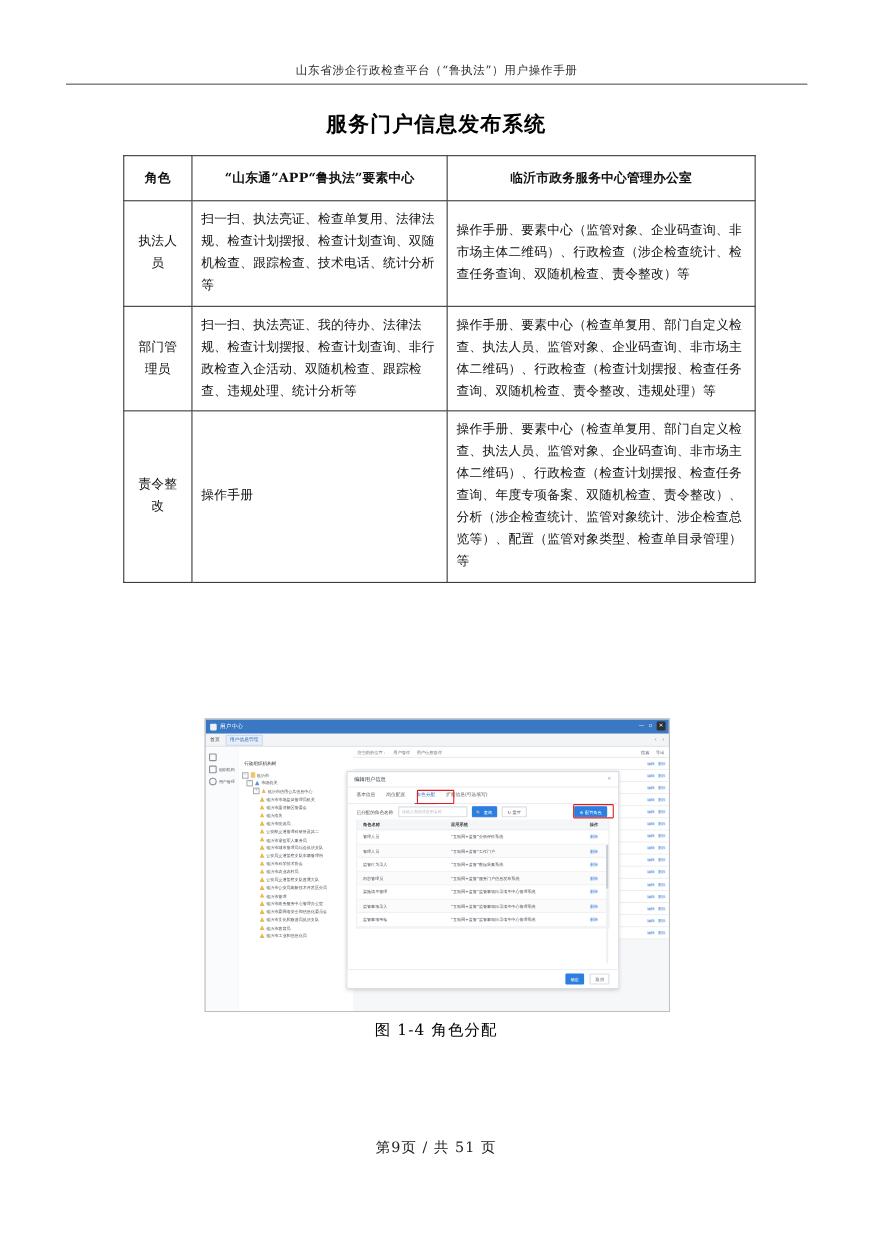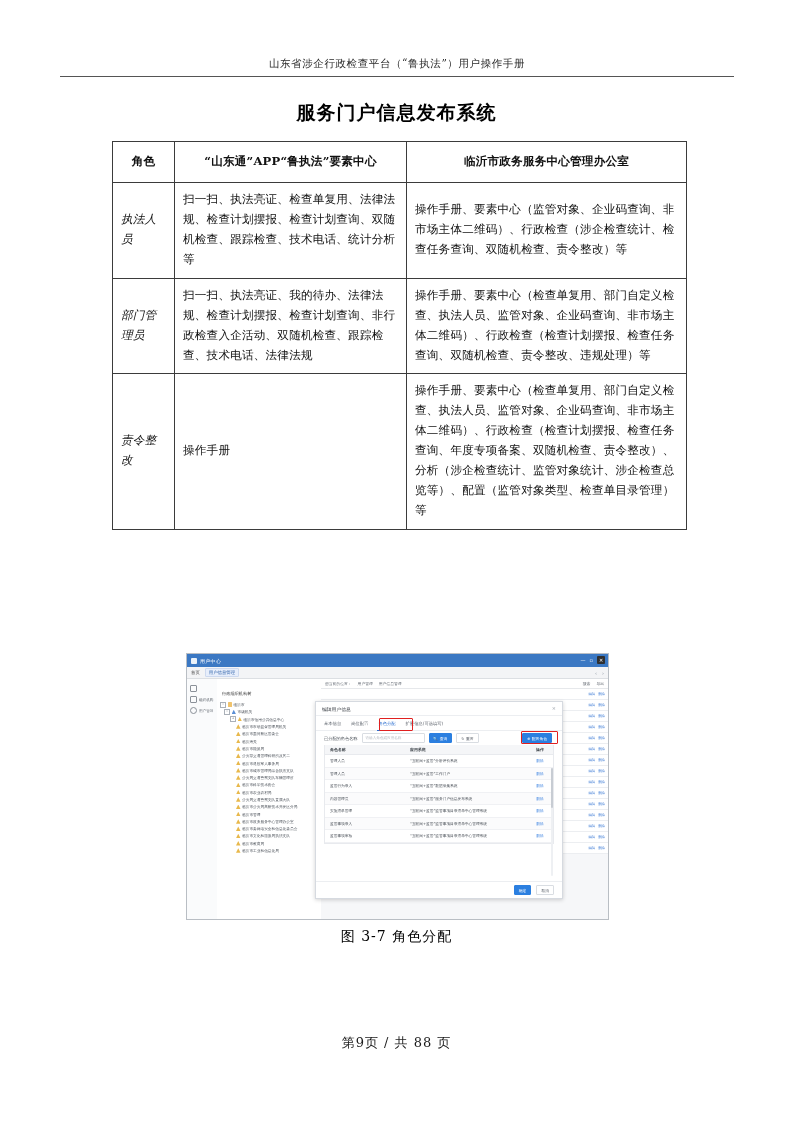--- a/index.html
+++ b/index.html
@@ -48,21 +48,21 @@
     color:#111;
     font-family:"DejaVu Serif","Liberation Serif",serif;
   }
   table.perm th{
     font-weight:bold;text-align:center;font-size:11.6px;
     padding:10px 6px;
   }
   col.c1{width:62px;}
   col.c2{width:232px;}
   col.c3{width:280px;}
-  td.role{text-align:left;padding-left:8px;font-style:italic;}
+  td.role{text-align:center;padding-left:8px;}
   td.cell{text-align:left;}
 
   
   .figure{
     position:absolute;left:186px;top:653px;width:421px;height:265px;
     background:#dfe2e6;
     border:1px solid #b9bec4;
     overflow:hidden;
     font-family:"DejaVu Sans","Liberation Sans",sans-serif;
   }
@@ -250,21 +250,21 @@
         </tr>
       </thead>
       <tbody>
         <tr>
           <td class="role">执法人员</td>
           <td class="cell">扫一扫、执法亮证、检查单复用、法律法规、检查计划摆报、检查计划查询、双随机检查、跟踪检查、技术电话、统计分析等</td>
           <td class="cell">操作手册、要素中心（监管对象、企业码查询、非市场主体二维码）、行政检查（涉企检查统计、检查任务查询、双随机检查、责令整改）等</td>
         </tr>
         <tr>
           <td class="role">部门管理员</td>
-          <td class="cell">扫一扫、执法亮证、我的待办、法律法规、检查计划摆报、检查计划查询、非行政检查入企活动、双随机检查、跟踪检查、技术电话、法律法规</td>
+          <td class="cell">扫一扫、执法亮证、我的待办、法律法规、检查计划摆报、检查计划查询、非行政检查入企活动、双随机检查、跟踪检查、违规处理、统计分析等</td>
           <td class="cell">操作手册、要素中心（检查单复用、部门自定义检查、执法人员、监管对象、企业码查询、非市场主体二维码）、行政检查（检查计划摆报、检查任务查询、双随机检查、责令整改、违规处理）等</td>
         </tr>
         <tr>
           <td class="role">责令整改</td>
           <td class="cell">操作手册</td>
           <td class="cell">操作手册、要素中心（检查单复用、部门自定义检查、执法人员、监管对象、企业码查询、非市场主体二维码）、行政检查（检查计划摆报、检查任务查询、年度专项备案、双随机检查、责令整改）、分析（涉企检查统计、监管对象统计、涉企检查总览等）、配置（监管对象类型、检查单目录管理）等</td>
         </tr>
       </tbody>
     </table>
   </div>
@@ -550,17 +550,17 @@
 
         <div class="modal-foot">
           <span class="btn-sm btn-primary">确定</span>
           <span class="btn-sm btn-ghost">取消</span>
         </div>
       </div>
 
     </div>
   </div>
 
-  <div class="fig-caption">图 3-7 角色分配</div>
-
-  <div class="doc-footer">第9页 / 共 88 页</div>
+  <div class="fig-caption">图 1-4 角色分配</div>
+
+  <div class="doc-footer">第9页 / 共 51 页</div>
 
 </div>
 
 </body></html>

